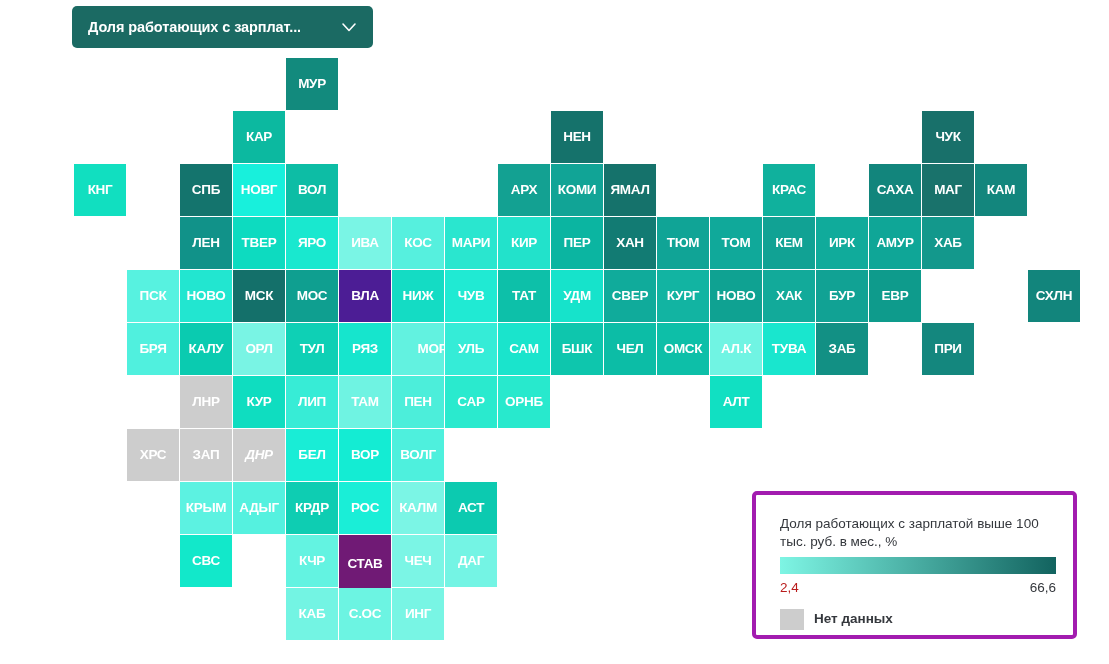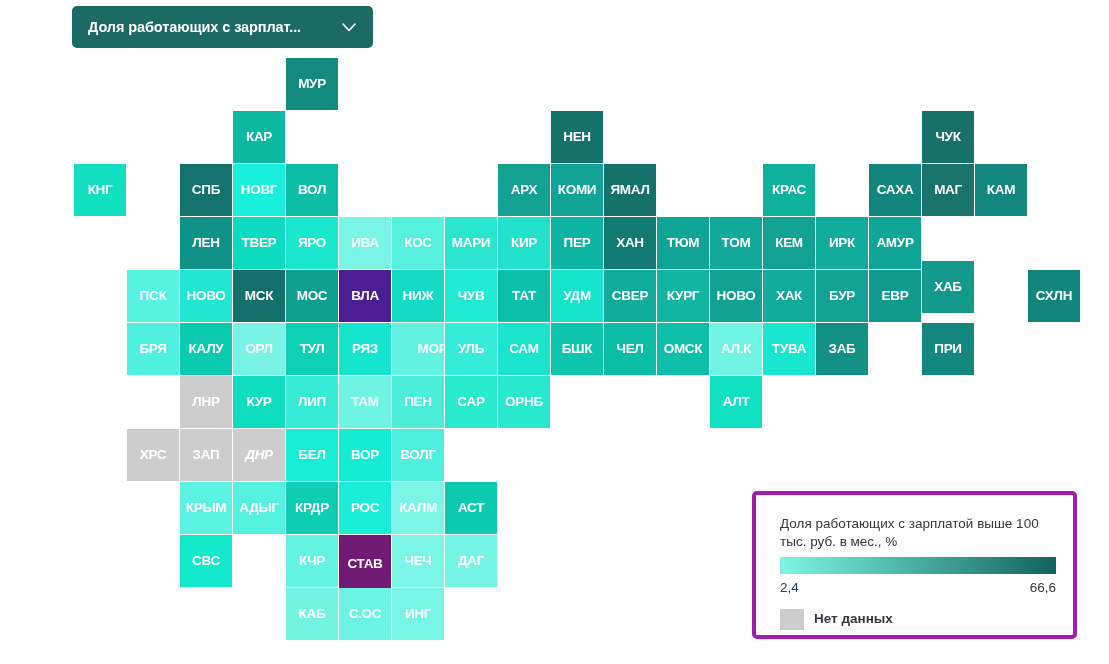--- a/index.html
+++ b/index.html
@@ -105,21 +105,21 @@
     left: 24px;
     top: 62px;
     width: 276px;
     height: 17px;
   }
   #legend-min {
     position: absolute;
     left: 24px;
     top: 85px;
     font-size: 13.5px;
-    color: #0c4a6e;
+    color: #b91c1c;
   }
   #legend-max {
     position: absolute;
     left: 300px;
     top: 85px;
     font-size: 13.5px;
     color: #35383d;
     transform: translateX(-100%);
   }
   #legend-nodata-swatch {
@@ -230,21 +230,21 @@
     </div>
     <div class="tile" style="left: 763px; top: 217px; width: 52px; height: 52px; background: rgb(17, 162, 148);">
       <span class="tile-label">КЕМ</span>
     </div>
     <div class="tile" style="left: 816px; top: 217px; width: 52px; height: 52px; background: rgb(16, 171, 155);">
       <span class="tile-label">ИРК</span>
     </div>
     <div class="tile" style="left: 869px; top: 217px; width: 52px; height: 52px; background: rgb(15, 166, 151);">
       <span class="tile-label">АМУР</span>
     </div>
-    <div class="tile" style="left: 922px; top: 217px; width: 52px; height: 52px; background: rgb(19, 152, 140); margin-top: 44px;">
+    <div class="tile" style="left: 922px; top: 217px; width: 52px; height: 52px; background: rgb(19, 152, 140);">
       <span class="tile-label">ХАБ</span>
     </div>
     <div class="tile" style="left: 127px; top: 270px; width: 52px; height: 52px; background: rgb(87, 242, 224);">
       <span class="tile-label">ПСК</span>
     </div>
     <div class="tile" style="left: 180px; top: 270px; width: 52px; height: 52px; background: rgb(34, 230, 208);">
       <span class="tile-label">НОВО</span>
     </div>
     <div class="tile" style="left: 233px; top: 270px; width: 52px; height: 52px; background: rgb(20, 112, 106);">
       <span class="tile-label">МСК</span>

